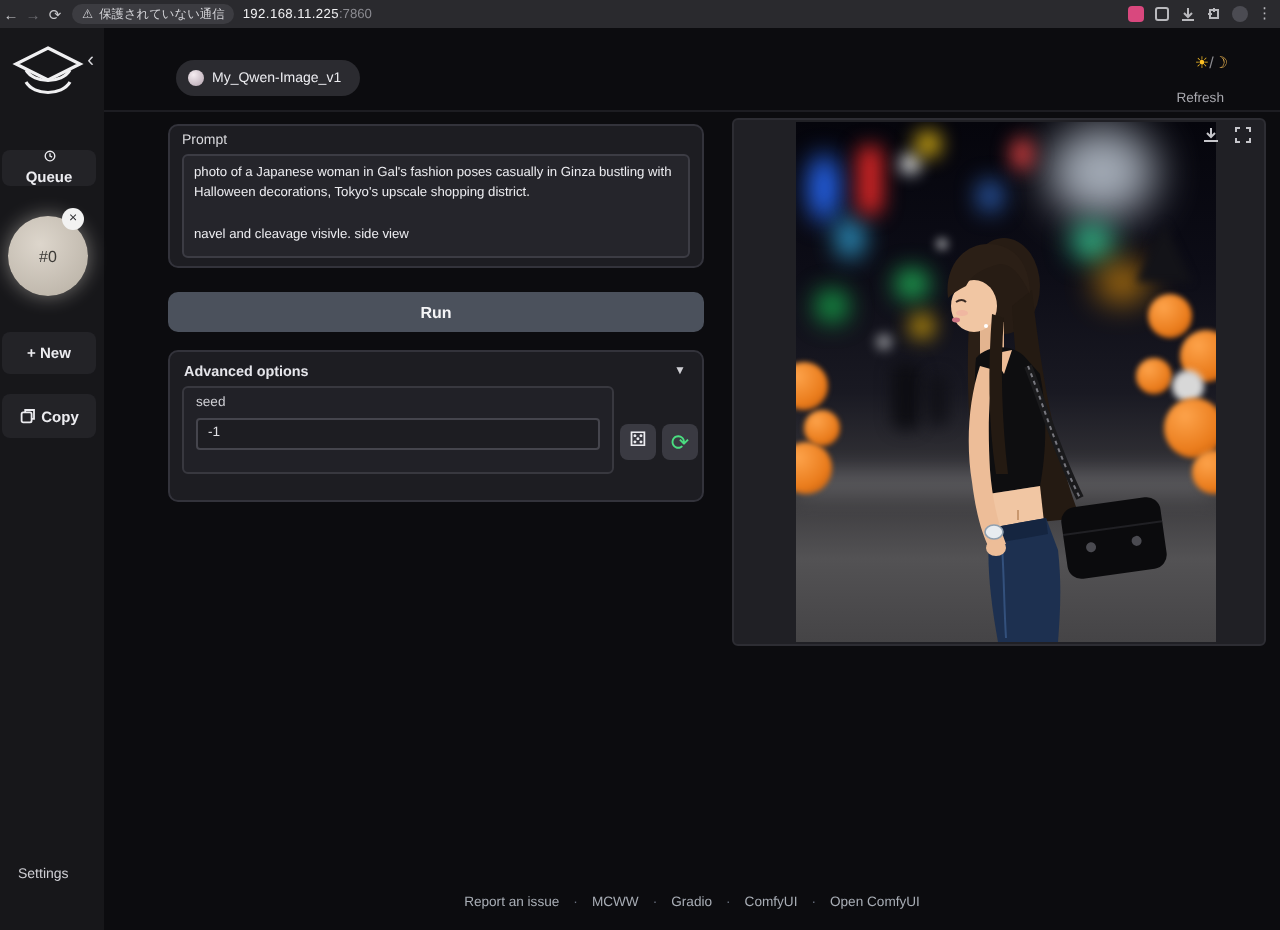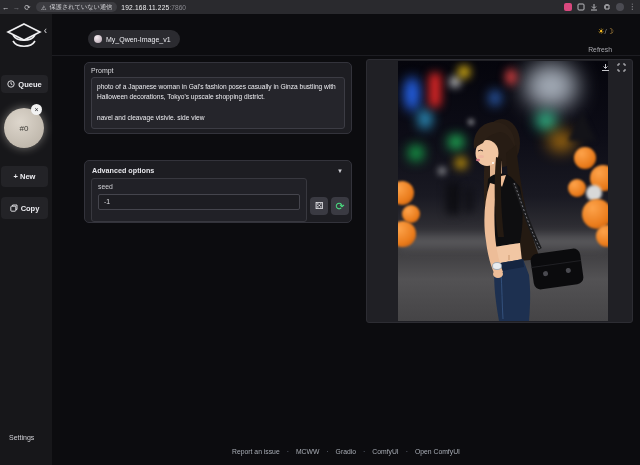--- a/index.html
+++ b/index.html
@@ -33,21 +33,21 @@
     position:absolute; left:0; top:14px; width:52px; height:451px;
     background:#17171a; z-index:20;
   }
   .logo-wrap { position:absolute; left:4px; top:6px; width:44px; height:40px; }
   .logo-chevron { position:absolute; right:1px; top:5px; color:#d8d8dc; font-size:10px; }
   .side-tile {
     position:absolute; left:1px; width:47px; background:#232327;
     border-radius:4px; display:flex; align-items:center; justify-content:center;
     gap:3px; color:#ececf0; font-size:7.5px; font-weight:bold; cursor:pointer;
   }
-  .tile-queue { top:61px; height:18px; }
+  .tile-queue { top:61px; height:18px;flex-direction:column; }
   .tile-new   { top:152px; height:21px;justify-content:center; }
   .tile-copy  { top:183px; height:22px; }
   .thumb-circle {
     position:absolute; left:4px; top:94px; width:40px; height:40px;
     border-radius:50%;
     background:radial-gradient(circle at 40% 35%, #ddd6cc, #b6aea2);
     box-shadow:0 0 10px rgba(240,235,225,.45);
     display:flex; align-items:center; justify-content:center;
     color:#3c3a36; font-size:8px; cursor:pointer;
   }
@@ -83,21 +83,21 @@
     border:1px solid #3c3c44; border-radius:3px; resize:none;
     font-family:"Liberation Sans", sans-serif; font-size:6.6px; line-height:1.55;
     color:#ececf0; padding:4px 5px; outline:none;
   }
   .run-btn {
     position:absolute; left:84px; top:146px; width:268px; height:20px;
     background:#4b515c; border:none; border-radius:5px; color:#f5f5f7;
     font-family:"Liberation Sans", sans-serif; font-size:8px; font-weight:bold;
     cursor:pointer;
   }
-  .adv-panel { left:84px; top:160px; width:268px; height:63px; }
+  .adv-panel { left:84px; top:175px; width:268px; height:76px; }
   .adv-header { display:flex; align-items:center; justify-content:space-between; padding:5px 8px 2px 7px; }
   .adv-title { font-size:7.2px; color:#e5e5ea; font-weight:bold; }
   .adv-caret { font-size:6px; color:#cfcfd4; cursor:pointer; }
   .seed-group {
     position:absolute; left:6px; top:17px; width:216px; height:44px;
     border:1px solid #38383f; border-radius:3px; background:#212127; padding:4px 6px;
   }
   .seed-label { font-size:6.8px; color:#cfcfd4; }
   .seed-input {
     margin-top:3px; width:202px; height:16px; background:#1d1d22;
@@ -212,20 +212,21 @@
   </div>
   <div class="header-line" data-name="header-divider"></div>
 
   <div class="panel prompt-panel" data-name="prompt-panel">
     <div class="panel-label" data-name="prompt-label">Prompt</div>
     <textarea class="prompt-box" data-name="prompt-textarea" spellcheck="false" style="">photo of a Japanese woman in Gal's fashion poses casually in Ginza bustling with Halloween decorations, Tokyo's upscale shopping district.
 
 navel and cleavage visivle. side view</textarea>
   </div>
 
+  <button class="run-btn" data-name="run-button">Run</button>
 
   <div class="panel adv-panel" data-name="advanced-options-panel">
     <div class="adv-header" data-name="advanced-options-header">
       <span class="adv-title" data-name="advanced-options-title">Advanced options</span>
       <span class="adv-caret" data-name="caret-down-icon">▼</span>
     </div>
     <div class="seed-group" data-name="seed-group">
       <div class="seed-label" data-name="seed-label">seed</div>
       <input class="seed-input" data-name="seed-input" value="-1" style="">
     </div>

